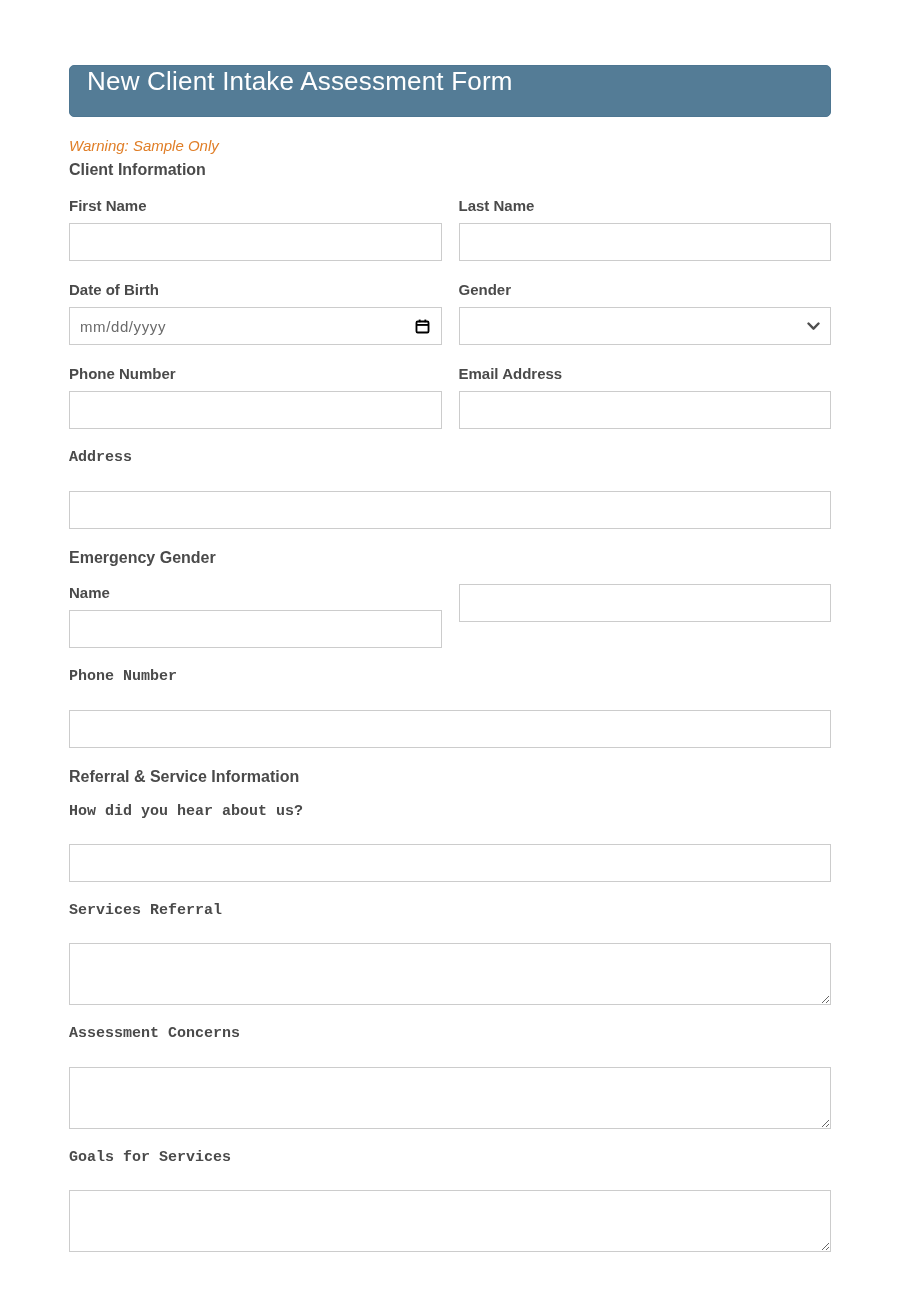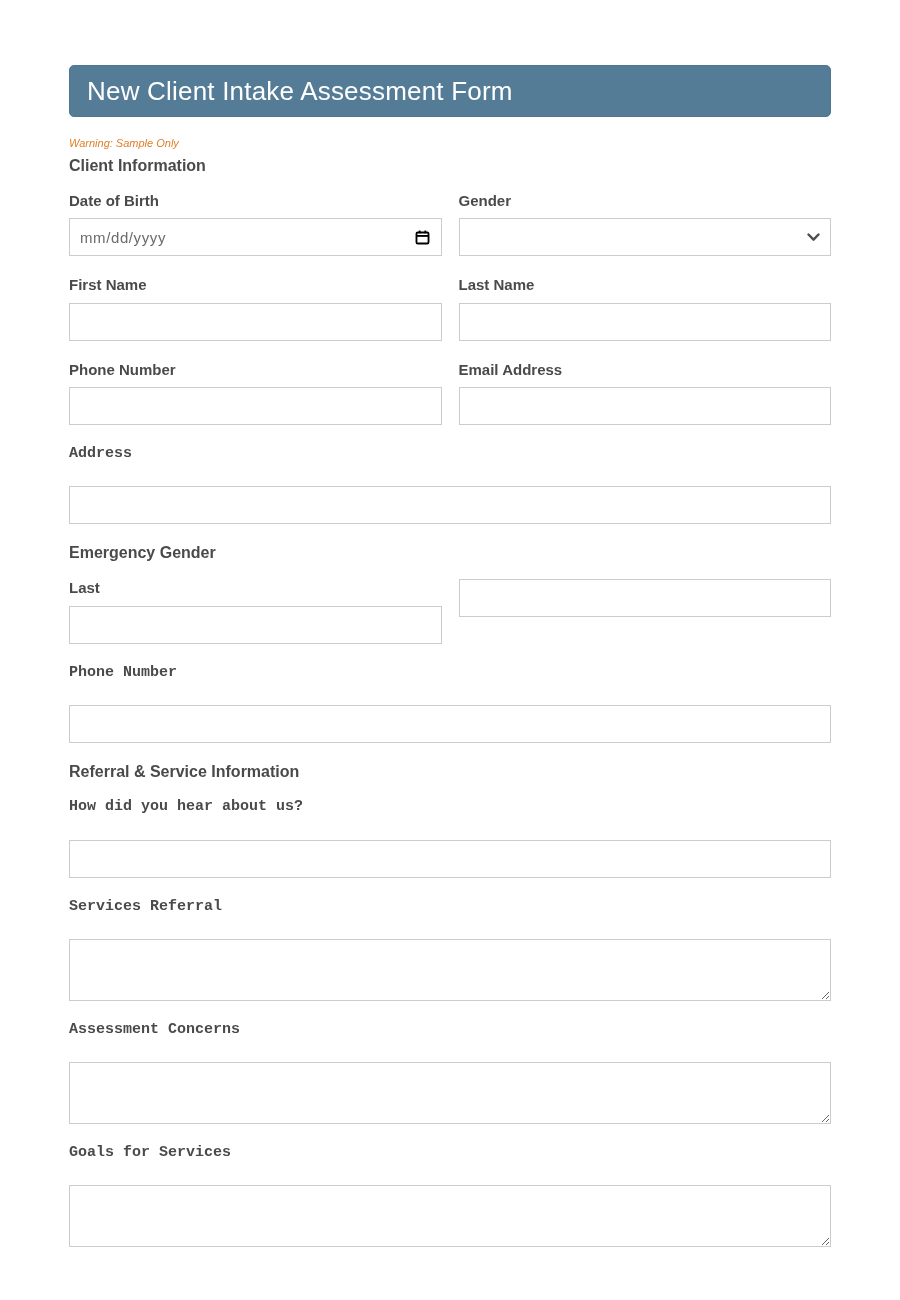--- a/index.html
+++ b/index.html
@@ -15,34 +15,33 @@
     width: 762px;
     margin: 0 auto;
     padding-top: 65px;
   }
   .header-bar {
     height: 52px;
     background: var(--header-bg, #547c96);
     border: 1px solid var(--header-border, #4e7691);
     border-radius: 5px;
     display: flex;
-    align-items: center;
-    padding: 8px 17px;
+    padding: 0 17px;
     box-sizing: border-box;
   }
   .form-title {
     margin: 0;
     font-size: 26px;
     font-weight: 400;
     color: #ffffff;
     letter-spacing: 0.2px;
   }
   .warning {
     margin: 20px 0 0 0;
-    font-size: 11px;
+    font-size: 15px;
     font-style: italic;
     color: var(--warning-color, #e07e27);
     line-height: 1.15;
   }
   .section-title {
     margin: 7px 0 17px 0;
     font-size: 16px;
     font-weight: 700;
     color: var(--heading-color, #4a4a4a);
     line-height: 1.15;
@@ -110,20 +109,31 @@
 
 <div class="page">
 
   <div class="header-bar">
     <h1 class="form-title">New Client Intake Assessment Form</h1>
   </div>
 
   <div class="warning">Warning: Sample Only</div>
 
   <h2 class="section-title">Client Information</h2>
+
+  <div class="row">
+    <div class="field half">
+      <label class="field-label">First Name</label>
+      <input type="text" class="text-input" style="">
+    </div>
+    <div class="field half">
+      <label class="field-label">Last Name</label>
+      <input type="text" class="text-input" style="">
+    </div>
+  </div>
 
   <div class="row">
     <div class="field half">
       <label class="field-label">Date of Birth</label>
       <div class="input-box date-box">
         <span class="date-placeholder">mm/dd/yyyy</span>
         <span class="icon-wrap">
           <svg width="17" height="17" viewBox="0 0 24 24" fill="none" stroke="#000000" stroke-width="2.6">
             <rect x="3.5" y="5" width="17" height="15.5" rx="1.8"></rect>
             <line x1="3.5" y1="9.8" x2="20.5" y2="9.8"></line>
@@ -141,50 +151,39 @@
           <svg width="13" height="9" viewBox="0 0 13 9" fill="none" stroke="#4f4f4f" stroke-width="2.4" stroke-linecap="round" stroke-linejoin="round">
             <path d="M1.5 1.5 L6.5 6.7 L11.5 1.5"></path>
           </svg>
         </span>
       </div>
     </div>
   </div>
 
   <div class="row">
     <div class="field half">
-      <label class="field-label">First Name</label>
-      <input type="text" class="text-input" style="">
-    </div>
-    <div class="field half">
-      <label class="field-label">Last Name</label>
-      <input type="text" class="text-input" style="">
-    </div>
-  </div>
-
-  <div class="row">
-    <div class="field half">
       <label class="field-label">Phone Number</label>
       <input type="text" class="text-input" style="">
     </div>
     <div class="field half">
       <label class="field-label">Email Address</label>
       <input type="text" class="text-input" style="">
     </div>
   </div>
 
   <div class="field full">
     <label class="field-label">Address</label>
     <input type="text" class="text-input" style="">
   </div>
 
   <h2 class="section-title">Emergency Gender</h2>
 
   <div class="row">
     <div class="field half">
-      <label class="field-label">Last</label>
+      <label class="field-label">Name</label>
       <input type="text" class="text-input" style="">
     </div>
     <div class="field half">
       <input type="text" class="text-input" style="">
     </div>
   </div>
 
   <div class="field full">
     <label class="field-label">Phone Number</label>
     <input type="text" class="text-input" style="">

